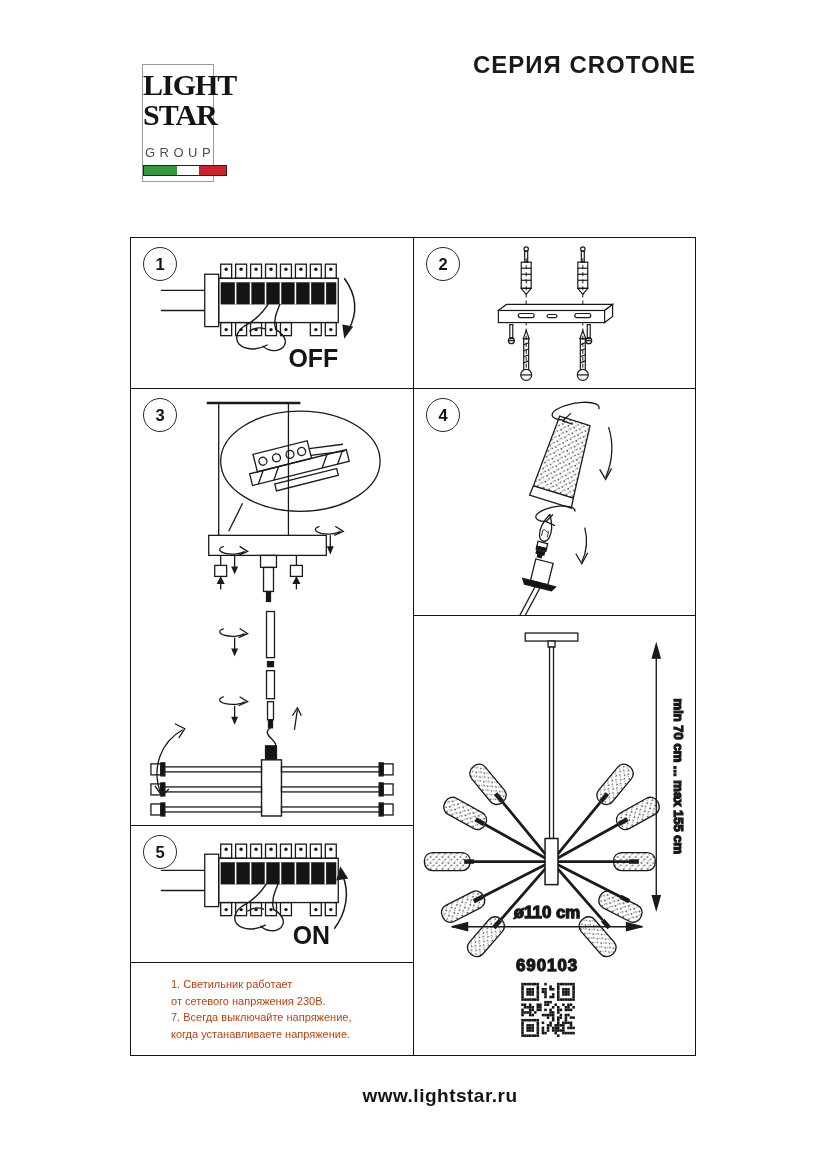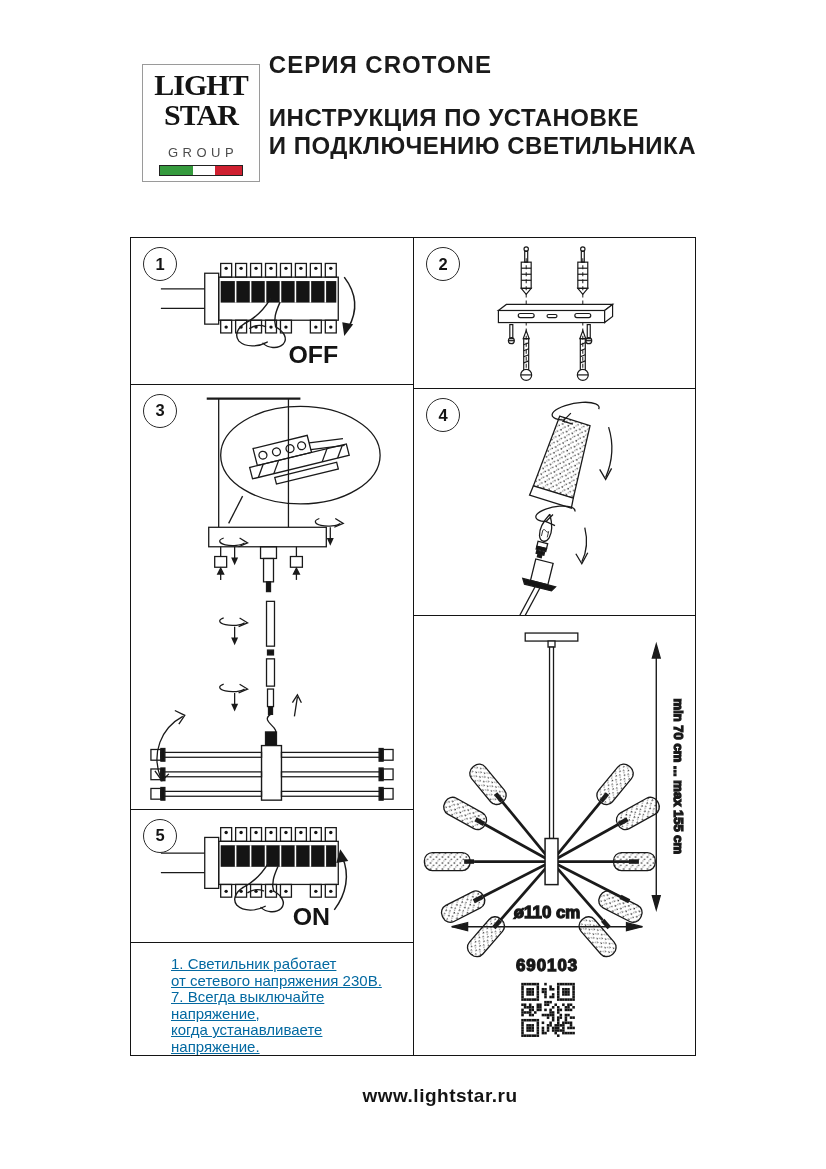--- a/index.html
+++ b/index.html
@@ -1,19 +1,19 @@
 <!DOCTYPE html>
 <html><head>
 <meta charset="utf-8">
 <style>
   html,body{margin:0;padding:0;background:#ffffff;}
   .page{position:relative;width:826px;height:1169px;background:#ffffff;overflow:hidden;
         font-family:"Liberation Sans",sans-serif;color:#1a1a1a;}
   
-  .logo-box{position:absolute;left:142px;top:64px;width:118px;height:118px;
+  .logo-box{position:absolute;left:142px;top:64px;width:72px;height:118px;
             border:1.5px solid #9a9a9a;text-align:center;box-sizing:border-box;}
   .logo-word{font-family:"Liberation Serif",serif;font-weight:bold;font-size:30px;
              line-height:30px;letter-spacing:-1px;color:#141414;}
   .logo-word.first{margin-top:5px;}
   .logo-group{font-size:13px;letter-spacing:4.5px;color:#4c4c4c;margin-top:15px;margin-right:-4px;}
   .flag{width:82px;height:9px;margin:5px auto 0 auto;border:1.2px solid #222;
         display:flex;box-sizing:content-box;}
   .flag .g{width:40%;}
   .flag .w{width:27%;background:#ffffff;}
   .flag .r{width:33%;}
@@ -32,21 +32,21 @@
   .p-150{height:151px;}
   .p-437{height:437px;}
   .p-137{height:137px;}
   .p-227{height:227px;}
   .p-fill{flex:1;}
   .badge{position:absolute;left:12px;top:9px;width:32px;height:32px;border:1.7px solid #2a2a2a;
          border-radius:50%;display:flex;align-items:center;justify-content:center;
          font-size:16.5px;font-weight:bold;color:#141414;background:#fff;z-index:2;}
   .panel svg.draw{position:absolute;left:0;top:0;width:100%;height:100%;}
   
-  .notes{padding:13px 8px 0 40px;font-size:15px;line-height:16.5px;color:#0369a1;text-decoration:underline;}
+  .notes{padding:13px 8px 0 40px;font-size:11px;line-height:16.5px;color:#c2410c;}
   
   .footer{position:absolute;left:0;top:1085px;width:100%;text-align:center;
           font-size:19px;font-weight:bold;letter-spacing:0.5px;color:#141414;padding-left:27px;}
 </style>
 </head>
 <body>
 
 <svg width="0" height="0" style="position:absolute">
   <defs>
     <pattern id="speck" width="6" height="6" patternUnits="userSpaceOnUse">
@@ -141,24 +141,20 @@
     <div class="logo-group">GROUP</div>
     <div class="flag">
       <span class="g" style="background:#359a3d"></span>
       <span class="w"></span>
       <span class="r" style="background:#cf2030"></span>
     </div>
   </div>
 
   <div class="title-block">
     <div class="series-line">СЕРИЯ CROTONE</div>
-    <div class="instr-block">
-      <div class="instr-line">ИНСТРУКЦИЯ ПО УСТАНОВКЕ</div>
-      <div class="instr-line">И ПОДКЛЮЧЕНИЮ СВЕТИЛЬНИКА</div>
-    </div>
   </div>
 
   <div class="grid">
     <div class="col col-left">
 
       <div class="panel p-150 pb">
         <div class="badge">1</div>
         <svg class="draw" viewBox="0 0 283 149" preserveAspectRatio="none">
           <use href="#bank" transform="translate(74,26)"></use>
           <use href="#hand" transform="translate(140,62) rotate(12)"></use>

